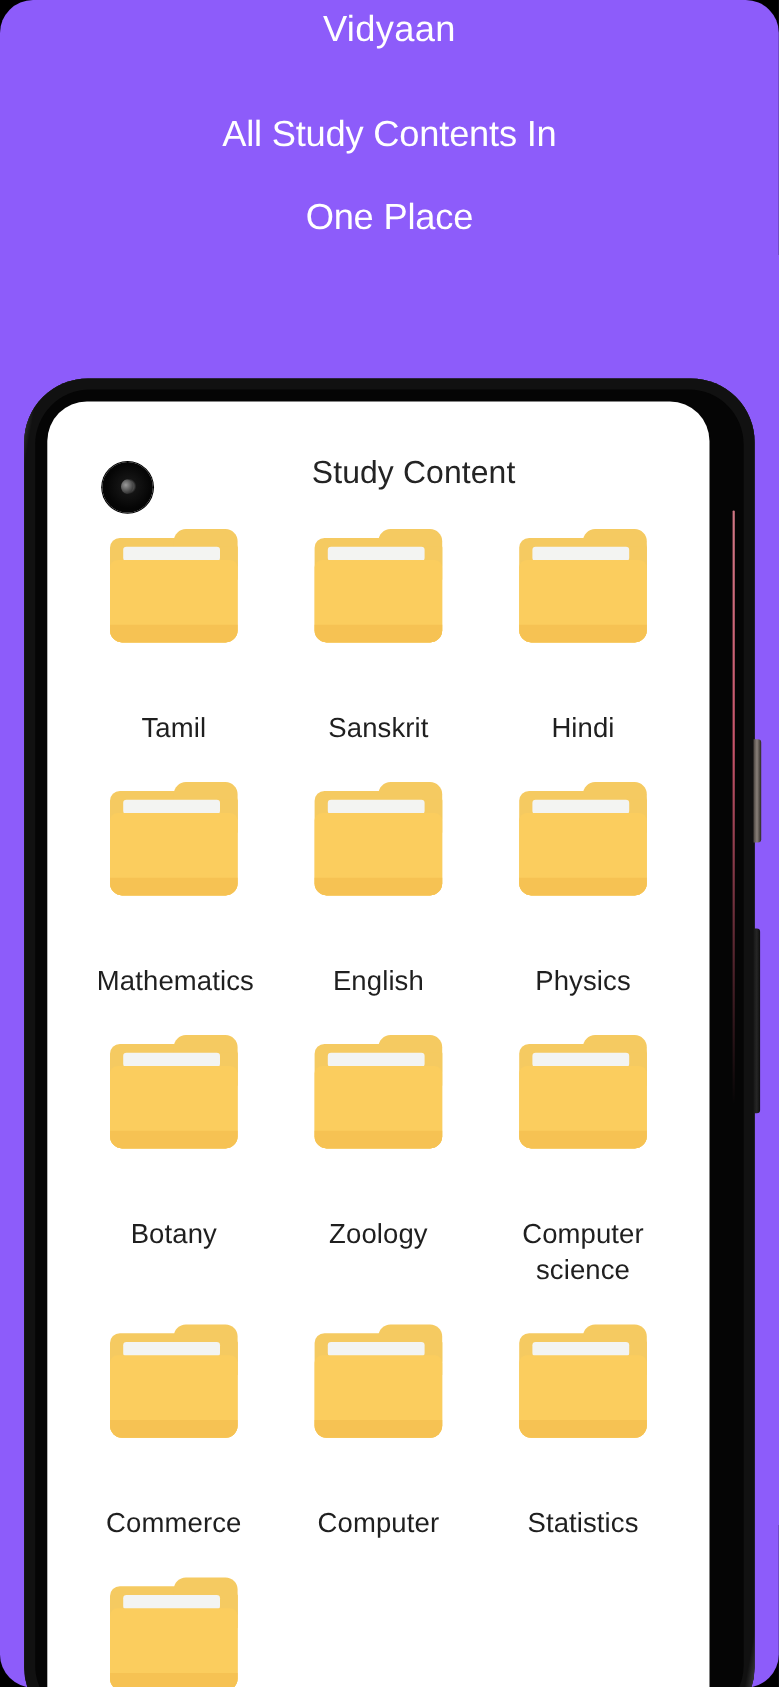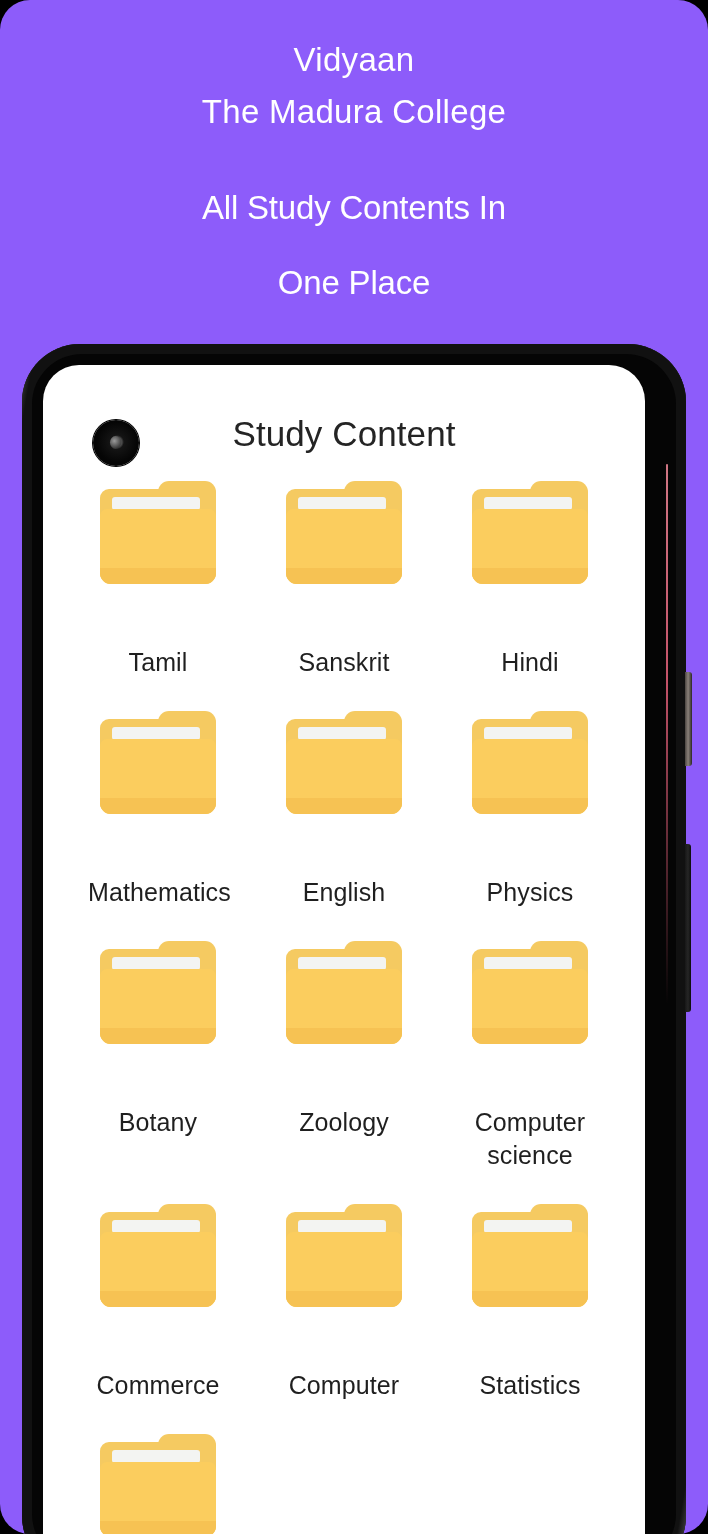--- a/index.html
+++ b/index.html
@@ -27,21 +27,20 @@
     overflow: hidden;
   }
 
   
   .header {
     position: absolute;
     left: 0;
     top: 0;
     width: 708px;
     text-align: center;
-    padding-top: 34px;
     box-sizing: border-box;
   }
   .brand-line {
     color: #ffffff;
     font-size: 33px;
     font-weight: 400;
     line-height: 52px;
     letter-spacing: 0.3px;
   }
   .headline {
@@ -139,24 +138,25 @@
     background: radial-gradient(circle at 40% 38%, #9a9a9a, #3b3b3b 70%, #111);
   }
 
   
   .app-title {
     position: absolute;
     left: 0;
     top: 49px;
     width: 602px;
     text-align: center;
-    font-size: 35px;
+    font-size: 29px;
     color: #242424;
     font-weight: 400;
     letter-spacing: 0.1px;
+    padding-left: 32px;
   }
 
   .grid {
     position: absolute;
     left: 0;
     top: 116px;
     width: 602px;
     display: grid;
     grid-template-columns: repeat(3, 1fr);
     row-gap: 32px;
@@ -246,21 +246,20 @@
     letter-spacing: 0.1px;
   }
 </style>
 </head>
 <body>
 
 <div class="promo">
 
   <div class="header">
     <div class="brand-line">Vidyaan</div>
-    <div class="brand-line">The Madura College</div>
     <div class="headline">
       <div>All Study Contents In</div>
       <div>One Place</div>
     </div>
   </div>
 
   <div class="phone">
     <div class="phone-rim"></div>
     <div class="phone-inner"></div>
     <div class="bezel-hairline"></div>

